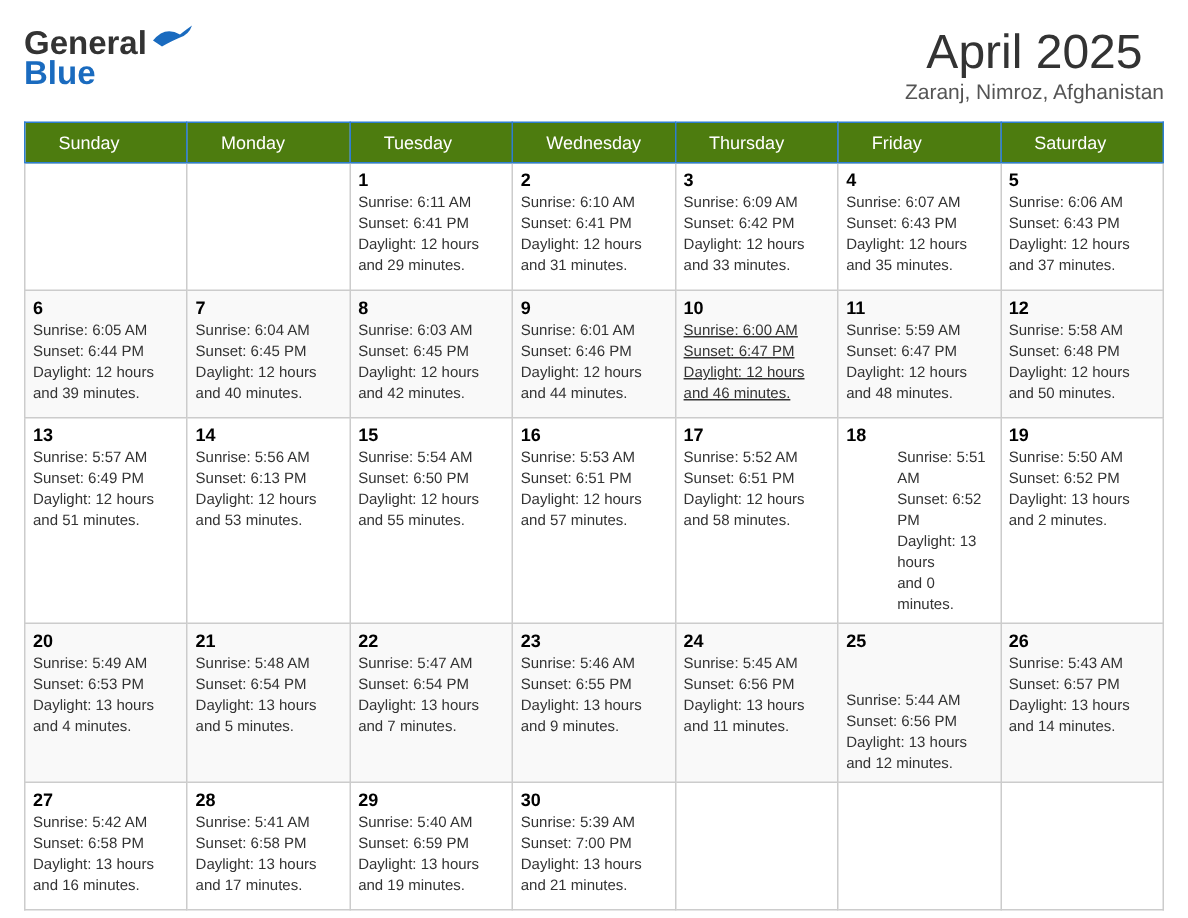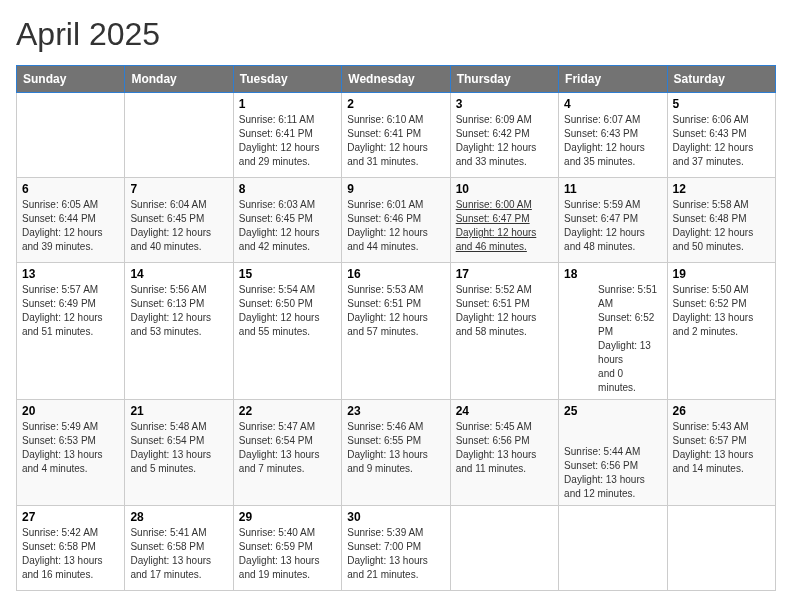--- a/index.html
+++ b/index.html
@@ -33,26 +33,26 @@
     .location {
       font-size: 14px;
       color: #555;
     }
     .calendar {
       width: 100%;
       border-collapse: collapse;
       font-size: 11px;
     }
     .calendar th {
-      background-color: #737373;
+      background-color: #4d7c0f;
       color: #fff;
       text-align: left;
-      padding: 6px 6px;
+      padding: 6px 22px;
       font-size: 12px;
-      font-weight: bold;
+      font-weight: normal;
       border: 1px solid #2d7dd2;
     }
     .calendar td {
       border: 1px solid #ccc;
       vertical-align: top;
       padding: 4px 5px;
       width: 108px;
       min-height: 80px;
       background: #fff;
     }
@@ -74,22 +74,32 @@
       background: #fff !important;
     }
     .week-row td {
       height: 85px;
     }
   </style>
 </head>
 <body>
 
 <div class="header-area">
+  <div class="logo">
+    <div style="display:flex; align-items:center;">
+      <span style="font-size:22px; font-weight:bold; color:#333; font-family:Arial;">General</span>
+      <svg width="30" height="20" viewBox="0 0 30 20" style="margin-left:2px; margin-top:-8px;">
+        <path d="M2,12 Q10,2 20,8 Q25,4 28,2 Q26,8 20,10 Q15,12 8,16 Z" fill="#1a6bbf"></path>
+      </svg>
+    </div>
+    <span style="font-size:22px; font-weight:bold; color:#1a6bbf; font-family:Arial; margin-top:-6px;">Blue</span>
+  </div>
   <div class="title-area">
     <div class="month-title">April 2025</div>
+    <div class="location">Zaranj, Nimroz, Afghanistan</div>
   </div>
 </div>
 
 <table class="calendar">
   <thead>
     <tr>
     <th>Sunday</th>
         <th>Monday</th>
         <th>Tuesday</th>
         <th>Wednesday</th>

